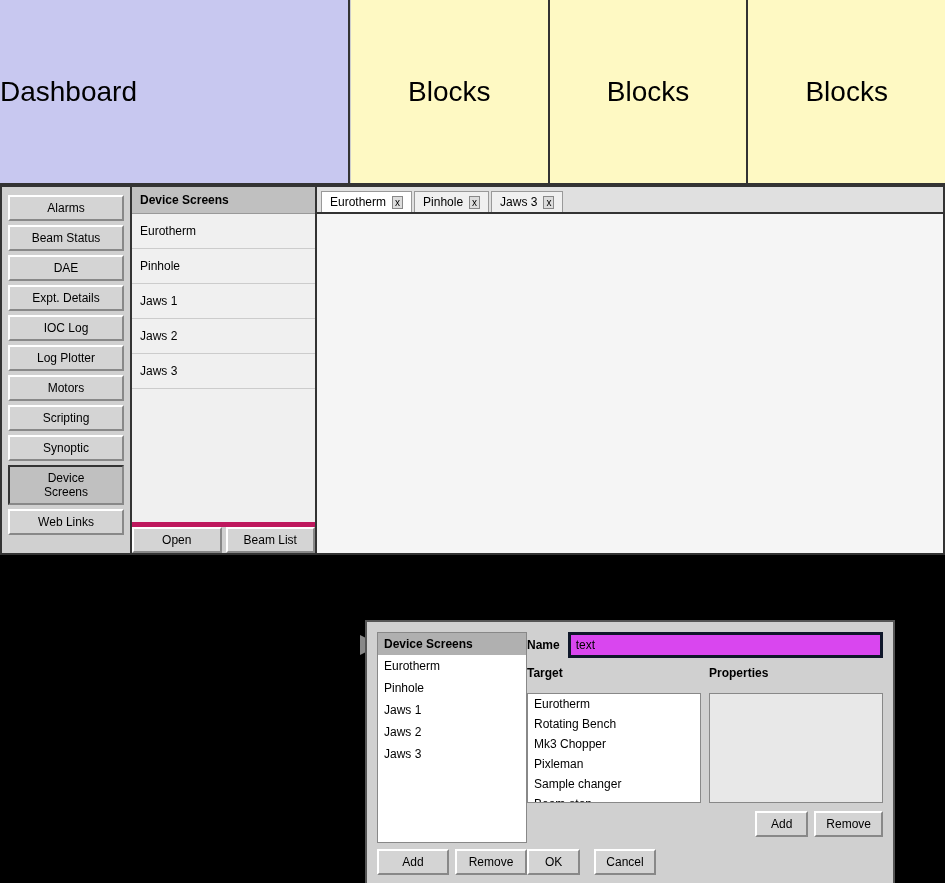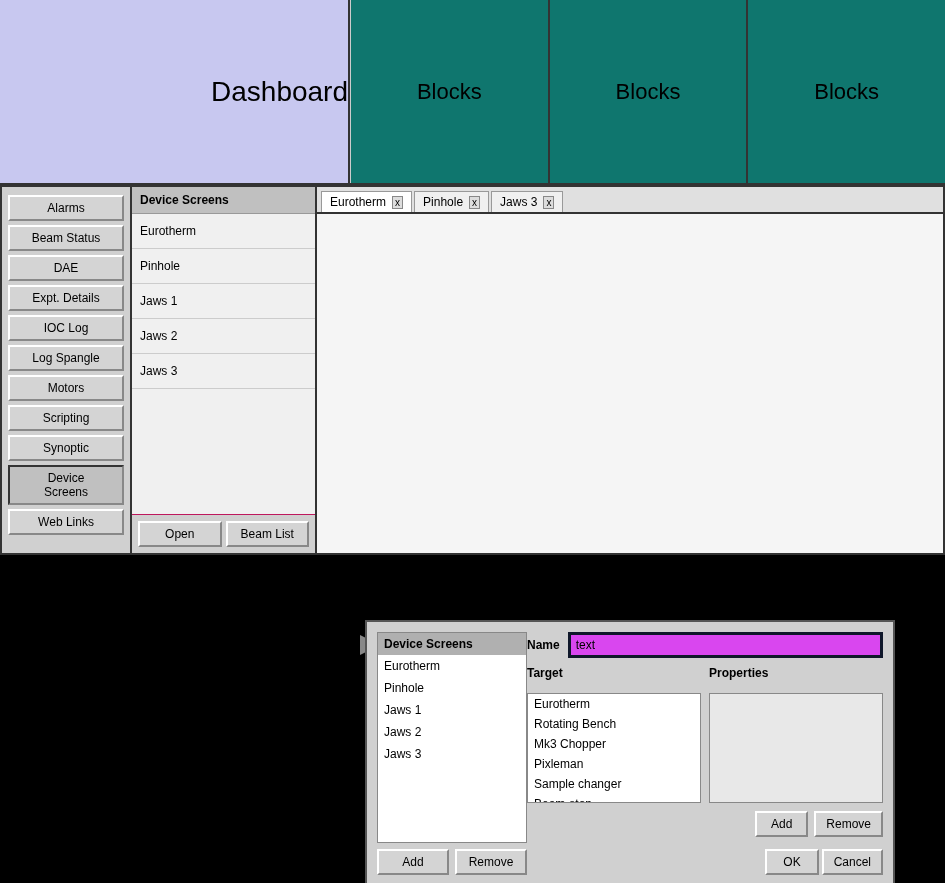--- a/index.html
+++ b/index.html
@@ -23,39 +23,39 @@
       display: flex;
       height: 185px;
       background: #fff;
       border-bottom: 2px solid #333;
     }
     .top-dashboard {
       width: 350px;
       background: #c8c8f0;
       display: flex;
       align-items: center;
-      justify-content: flex-end;
+      justify-content: flex-start;
       border-right: 2px solid #333;
       font-size: 28px;
       font-family: 'Comic Sans MS', cursive, sans-serif;
     }
     .top-blocks {
       flex: 1;
       display: flex;
       border-left: 1px solid #ccc;
     }
     .top-block {
       flex: 1;
       display: flex;
       align-items: center;
       justify-content: center;
       border-right: 2px solid #333;
-      font-size: 22px;
+      font-size: 28px;
       font-family: 'Comic Sans MS', cursive, sans-serif;
-      background: #0f766e;
+      background: #fef9c3;
     }
     .top-block:last-child { border-right: none; }
 
     
     .spangle-banner {
       background: #fff;
       border: 2px solid #333;
       text-align: center;
       padding: 8px;
       font-size: 18px;
@@ -119,23 +119,23 @@
     .device-list-item {
       padding: 10px 8px;
       border-bottom: 1px solid #ccc;
       font-size: 12px;
       cursor: pointer;
       background: #f0f0f0;
     }
     .device-panel-btns {
       display: flex;
       gap: 4px;
-      padding: 6px;
+      padding: 0;
       background: #d0d0d0;
-      border-top: 1px solid #be185d;
+      border-top: 5px solid #be185d;
     }
     .device-panel-btn {
       flex: 1;
       background: #d4d4d4;
       border: 2px solid #888;
       border-top-color: #fff;
       border-left-color: #fff;
       padding: 4px 6px;
       text-align: center;
       cursor: pointer;
@@ -290,22 +290,21 @@
       border: 1px solid #888;
       height: 110px;
     }
     .add-remove-row {
       display: flex;
       gap: 6px;
       justify-content: flex-end;
     }
     .ok-cancel-row {
       display: flex;
-      gap: 3px;
-      justify-content: flex-end;
+      gap: 14px;
       margin-top: 4px;
     }
 
     
     .device-list-container::-webkit-scrollbar { width: 14px; }
     .device-list-container::-webkit-scrollbar-track { background: #e0e0e0; }
     .device-list-container::-webkit-scrollbar-thumb { background: #aaa; border: 2px solid #e0e0e0; }
   </style>
 </head>
 <body>
@@ -331,21 +330,21 @@
 
 
   <div class="middle-section">
 
     <div class="sidebar">
       <button class="sidebar-btn">Alarms</button>
       <button class="sidebar-btn">Beam Status</button>
       <button class="sidebar-btn">DAE</button>
       <button class="sidebar-btn">Expt. Details</button>
       <button class="sidebar-btn">IOC Log</button>
-      <button class="sidebar-btn">Log Spangle</button>
+      <button class="sidebar-btn">Log Plotter</button>
       <button class="sidebar-btn">Motors</button>
       <button class="sidebar-btn">Scripting</button>
       <button class="sidebar-btn">Synoptic</button>
       <button class="sidebar-btn selected">Device Screens</button>
       <button class="sidebar-btn">Web Links</button>
     </div>
 
     <div class="device-panel">
       <div class="device-panel-header">Device Screens</div>
       <div class="device-list-container">

